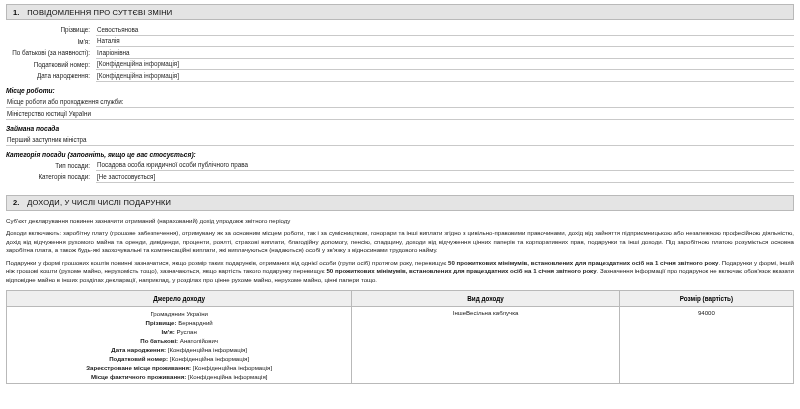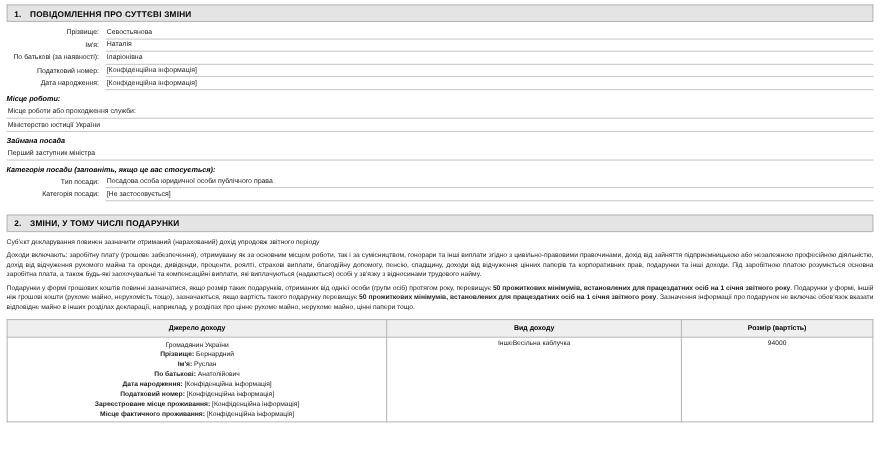--- a/index.html
+++ b/index.html
@@ -33,21 +33,21 @@
     padding: 0 6px;
     margin-bottom: 4px;
   }
   .section-num {
     font-weight: bold;
     font-size: 7.5px;
     margin-right: 8px;
     color: #000;
   }
   .section-title {
-    font-weight: bold;
+    font-weight: normal;
     font-size: 7.5px;
     letter-spacing: .2px;
     color: #000;
   }
   
   .fields {
     margin: 0 0 0 0;
   }
   .field-row {
     display: flex;
@@ -208,21 +208,21 @@
     <div class="field-row">
       <div class="field-label">Категорія посади:</div>
       <div class="field-value-wrap">
         <span class="field-value">[Не застосовується]</span>
       </div>
     </div>
   </div>
 
   <div class="section-bar" style="margin-top:12px;">
     <span class="section-num">2.</span>
-    <span class="section-title">ЗМІНИ, У ТОМУ ЧИСЛІ ПОДАРУНКИ</span>
+    <span class="section-title">ДОХОДИ, У ЧИСЛІ ЧИСЛІ ПОДАРУНКИ</span>
   </div>
 
   <div class="para" style="margin-top:6px;">Суб'єкт декларування повинен зазначити отриманий (нарахований) дохід упродовж звітного періоду</div>
   <div class="para">Доходи включають: заробітну плату (грошове забезпечення), отримувану як за основним місцем роботи, так і за сумісництвом, гонорари та інші виплати згідно з цивільно-правовими правочинами, дохід від зайняття підприємницькою або незалежною професійною діяльністю, дохід від відчуження рухомого майна та оренди, дивіденди, проценти, роялті, страхові виплати, благодійну допомогу, пенсію, спадщину, доходи від відчуження цінних паперів та корпоративних прав, подарунки та інші доходи. Під заробітною платою розуміється основна заробітна плата, а також будь-які заохочувальні та компенсаційні виплати, які виплачуються (надаються) особі у зв'язку з відносинами трудового найму.</div>
   <div class="para">Подарунки у формі грошових коштів повинні зазначатися, якщо розмір таких подарунків, отриманих від однієї особи (групи осіб) протягом року, перевищує <b><b>50 прожиткових мінімумів, встановлених для працездатних осіб на 1 січня звітного року</b></b>. Подарунки у формі, іншій ніж грошові кошти (рухоме майно, нерухомість тощо), зазначаються, якщо вартість такого подарунку перевищує <b><b>50 прожиткових мінімумів, встановлених для працездатних осіб на 1 січня звітного року</b></b>. Зазначення інформації про подарунок не включає обов'язок вказати відповідне майно в інших розділах декларації, наприклад, у розділах про цінне рухоме майно, нерухоме майно, цінні папери тощо.</div>
 
   <table class="income">
     <thead>
       <tr>
         <th class="col-src">Джерело доходу</th>

